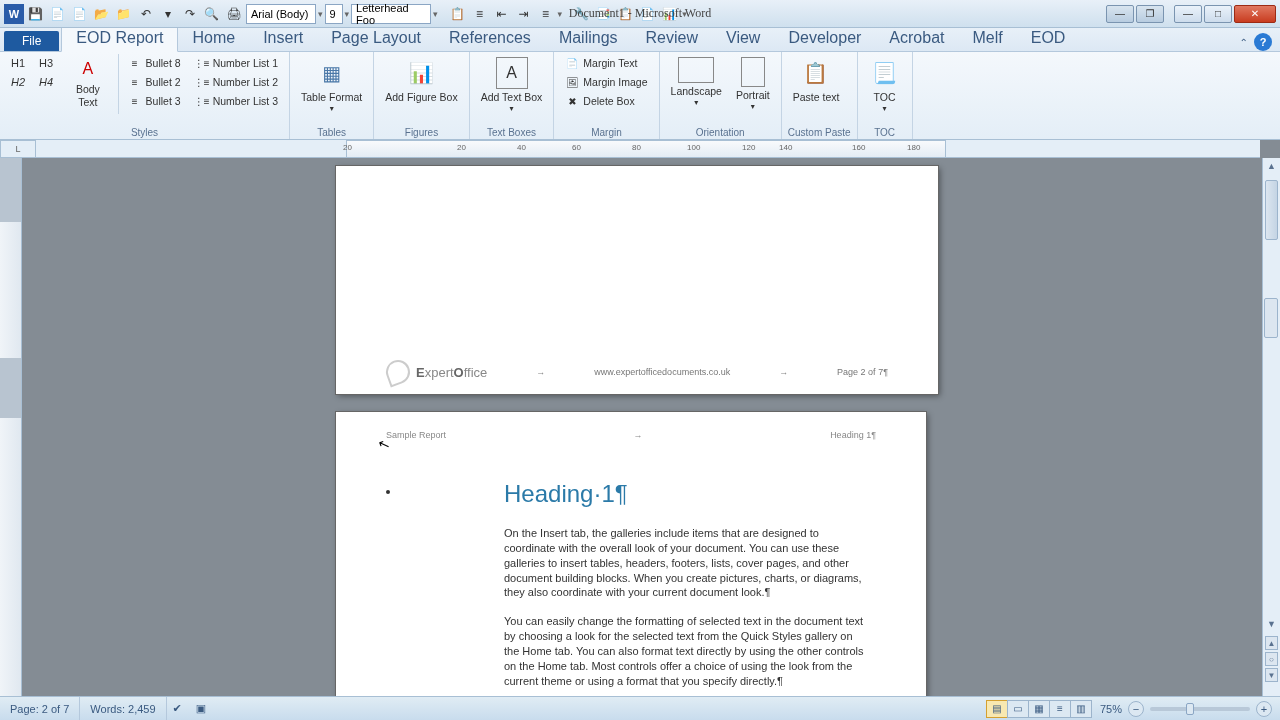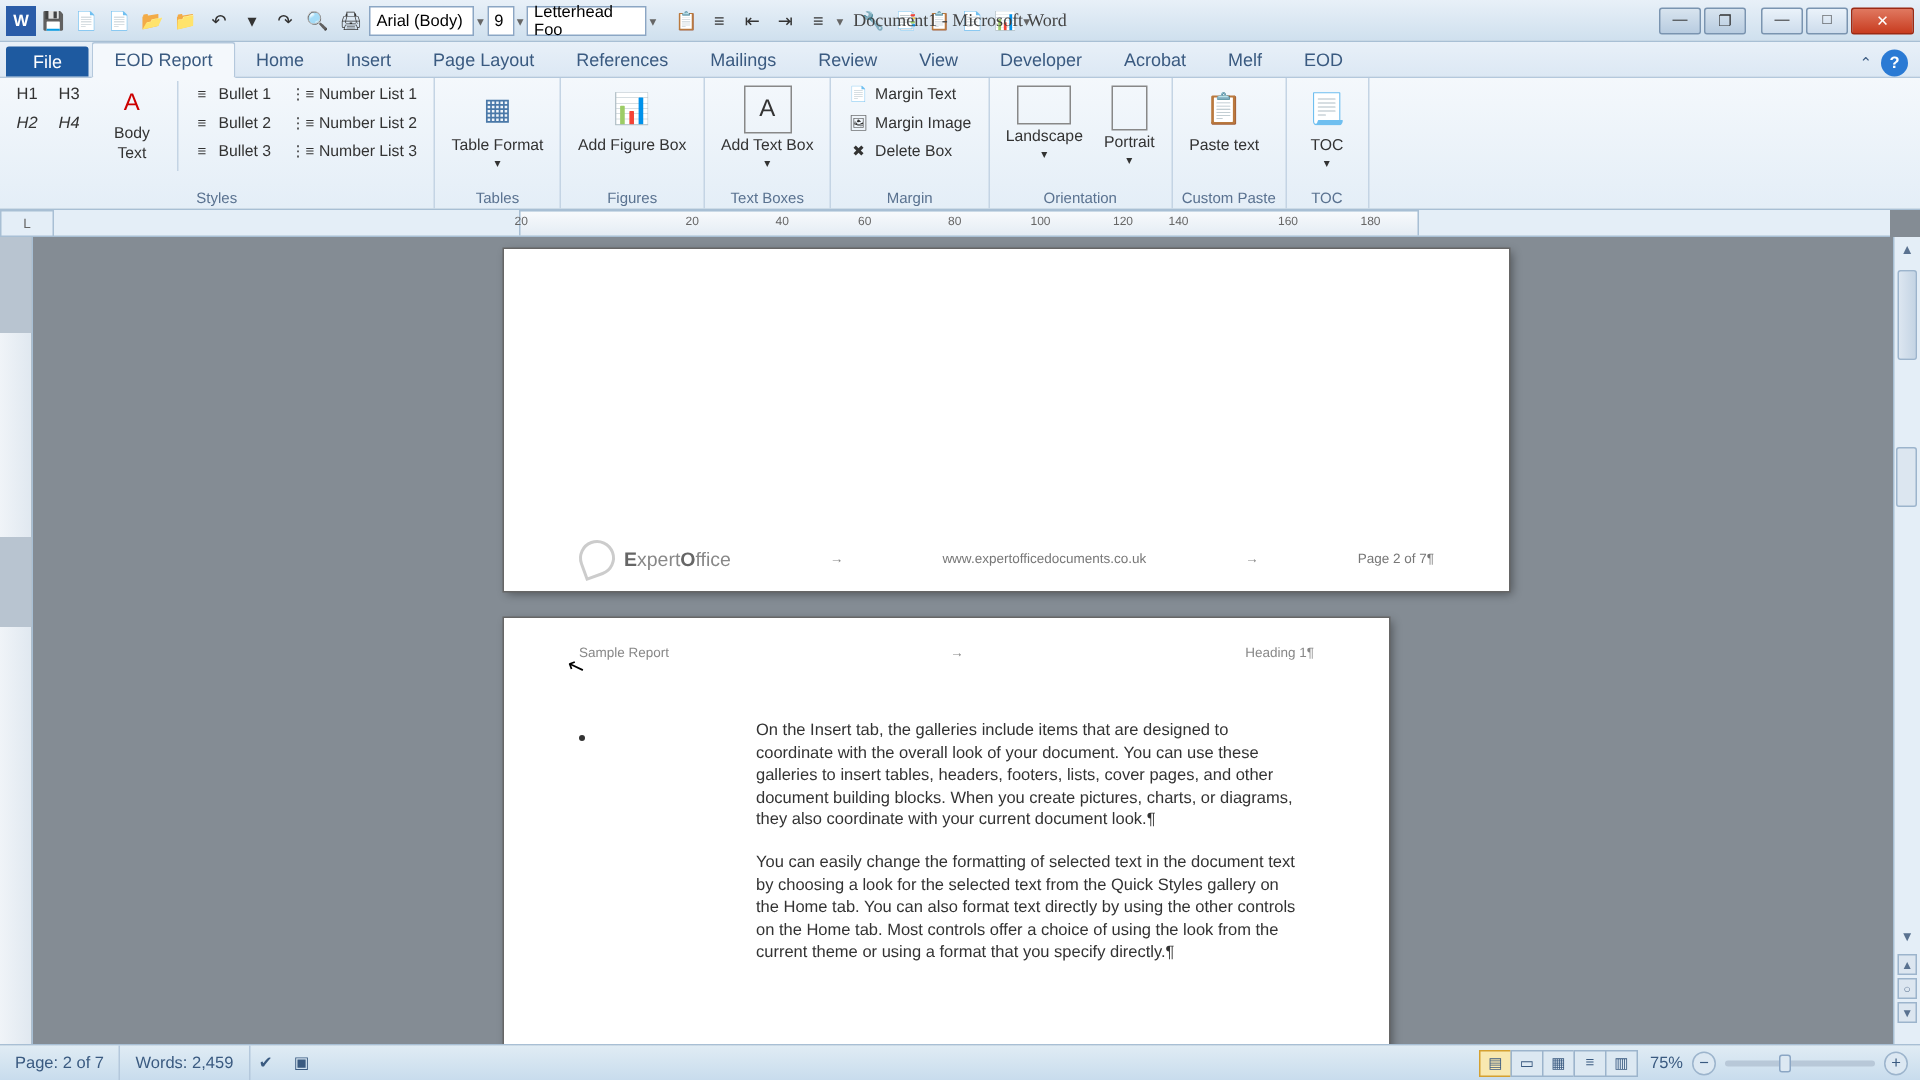--- a/index.html
+++ b/index.html
@@ -15,21 +15,21 @@
 .font-preset { width:80px; }
 .title-text { position:absolute; left:50%; transform:translateX(-50%); font-size:12px; color:#444; white-space:nowrap;font-family:Liberation Serif, serif; }
 .win-btns { margin-left:auto; display:flex; gap:0; }
 .win-btn { width:28px; height:18px; border:1px solid #7a94b0; background:linear-gradient(#eaf2fa,#cddcec); display:flex; align-items:center; justify-content:center; font-size:10px; color:#333; margin-left:2px; border-radius:2px; }
 .win-btn.close { background:linear-gradient(#e07860,#c83c20); color:#fff; border-color:#9c2a14; width:42px; }
 .win-btn.outer { background:linear-gradient(#d8e4ef,#b8cce0); }
 
 
 .tabs-row { height:24px; background:linear-gradient(#e8f0f8,#dce8f4); display:flex; align-items:flex-end; border-bottom:1px solid #b4c8dc; padding-left:4px; }
 .file-tab { background:#1e5aa0; color:#fff; padding:3px 18px; font-size:12px; border-radius:2px 2px 0 0; margin-right:2px; }
-.tab { padding:4px 14px; font-size:12px; color:#3a5a80; cursor:pointer;margin-top:38px; }
+.tab { padding:4px 14px; font-size:16px; color:#3a5a80; cursor:pointer;margin-top:38px; }
 .tab.active { background:#f4f8fc; border:1px solid #b4c8dc; border-bottom:1px solid #f4f8fc; margin-bottom:-1px; border-radius:2px 2px 0 0; }
 .tabs-end { margin-left:auto; display:flex; align-items:center; gap:6px; padding-right:8px; }
 .help-btn { width:18px; height:18px; border-radius:50%; background:#2a7ad4; color:#fff; font-size:11px; display:flex; align-items:center; justify-content:center; font-weight:bold; }
 .collapse-arrow { font-size:10px; color:#3a5a80; }
 
 
 .ribbon { height:88px; background:linear-gradient(#f4f8fc,#e4eef7); border-bottom:1px solid #a8bfd4; display:flex; }
 .group { border-right:1px solid #c4d4e4; display:flex; flex-direction:column; padding:2px 6px 0; }
 .group-body { flex:1; display:flex; align-items:flex-start; gap:4px; }
 .group-label { text-align:center; font-size:10px; color:#5a7290; padding:1px 0; }
@@ -173,21 +173,21 @@
         </div>
       </div>
       <div class="vbtn">
         <div class="ico sm" style="color:#c00;">A</div>
         <span>Body Text</span>
       </div>
       <div style="width:1px;height:60px;background:#c4d4e4;"></div>
       <div class="stack">
         <div class="hbtn">
             <span class="mini">≡</span>
-            <span>Bullet 1</span>
+            <span>Bullet 8</span>
           </div>
         <div class="hbtn">
             <span class="mini">≡</span>
             <span>Bullet 2</span>
           </div>
         <div class="hbtn">
             <span class="mini">≡</span>
             <span>Bullet 3</span>
           </div>
       </div>
@@ -314,41 +314,42 @@
       <span class="tick" style="left:505px">160</span>
       <span class="tick" style="left:560px">180</span>
     </div>
   </div>
   <div class="vruler">
     <div class="dark" style="top:0;height:64px;"></div>
     <div class="dark" style="top:200px;height:60px;"></div>
   </div>
   <div class="doc-scroll">
 
-    <div class="page" style="left:314px; top:8px; width:670px; height:228px;">
+    <div class="page" style="left:314px; top:8px; width:602px; height:228px;">
       <div class="p1-footer">
         <div class="logo">
           <div class="logo-swoosh"></div>
           <div class="logo-text"><b>E</b><span>xpert</span><b>O</b><span>ffice</span></div>
         </div>
         <span style="color:#888;">→</span>
         <span>www.expertofficedocuments.co.uk</span>
         <span style="color:#888;">→</span>
         <span>Page 2 of 7¶</span>
       </div>
     </div>
 
     <div class="page" style="left:314px; top:254px; width:590px; height:430px;">
       <div class="p2-header">
         <span>Sample Report</span>
         <span style="color:#888;">→</span>
         <span>Heading 1¶</span>
       </div>
       <div class="bullet-dot"></div>
       <div class="p2-body">
+        <div class="p2-h1">Heading·1¶</div>
         <div class="p2-para">On the Insert tab, the galleries include items that are designed to coordinate with the overall look of your document. You can use these galleries to insert tables, headers, footers, lists, cover pages, and other document building blocks. When you create pictures, charts, or diagrams, they also coordinate with your current document look.¶</div>
         <div class="p2-para">You can easily change the formatting of selected text in the document text by choosing a look for the selected text from the Quick Styles gallery on the Home tab. You can also format text directly by using the other controls on the Home tab. Most controls offer a choice of using the look from the current theme or using a format that you specify directly.¶</div>
       </div>
       <div class="cursor-arrow" style="top:24px; left:42px;">↖</div>
     </div>
   </div>
   <div class="vscroll">
     <div class="arrow" style="top:0">▲</div>
     <div class="thumb" style="top:22px;height:60px;"></div>
     <div class="zoom-handle" style="top:140px;"></div>

